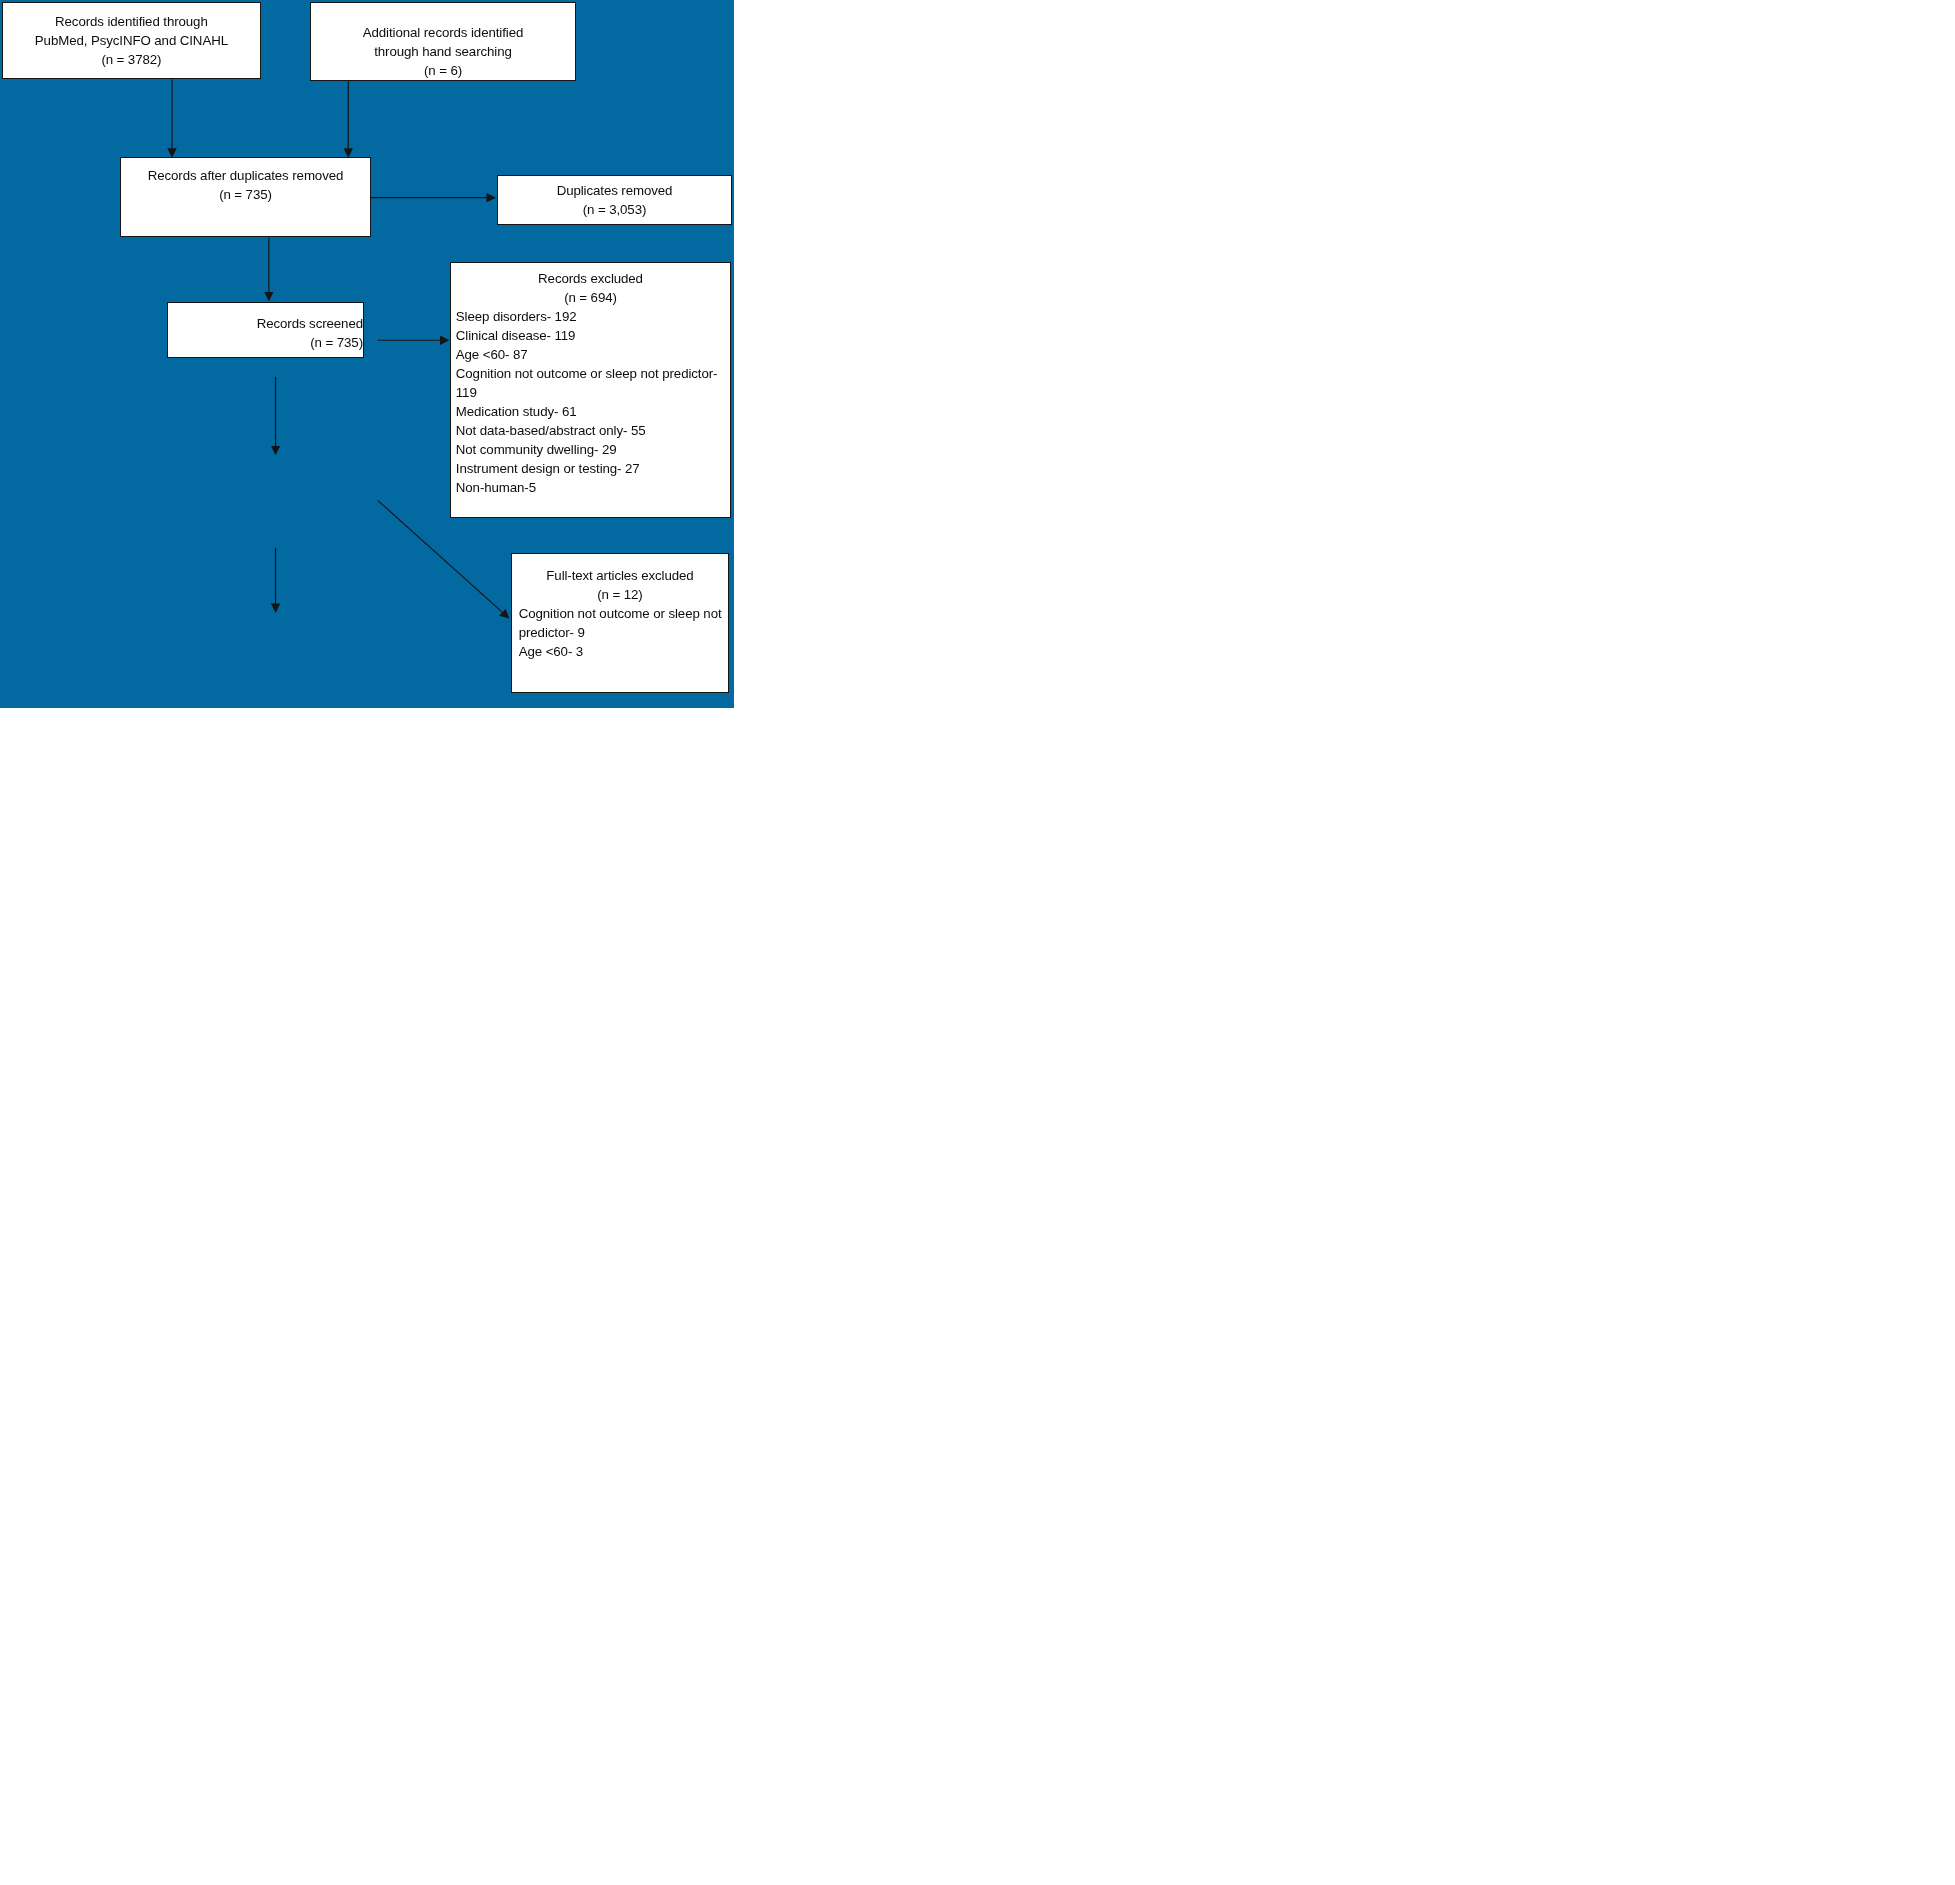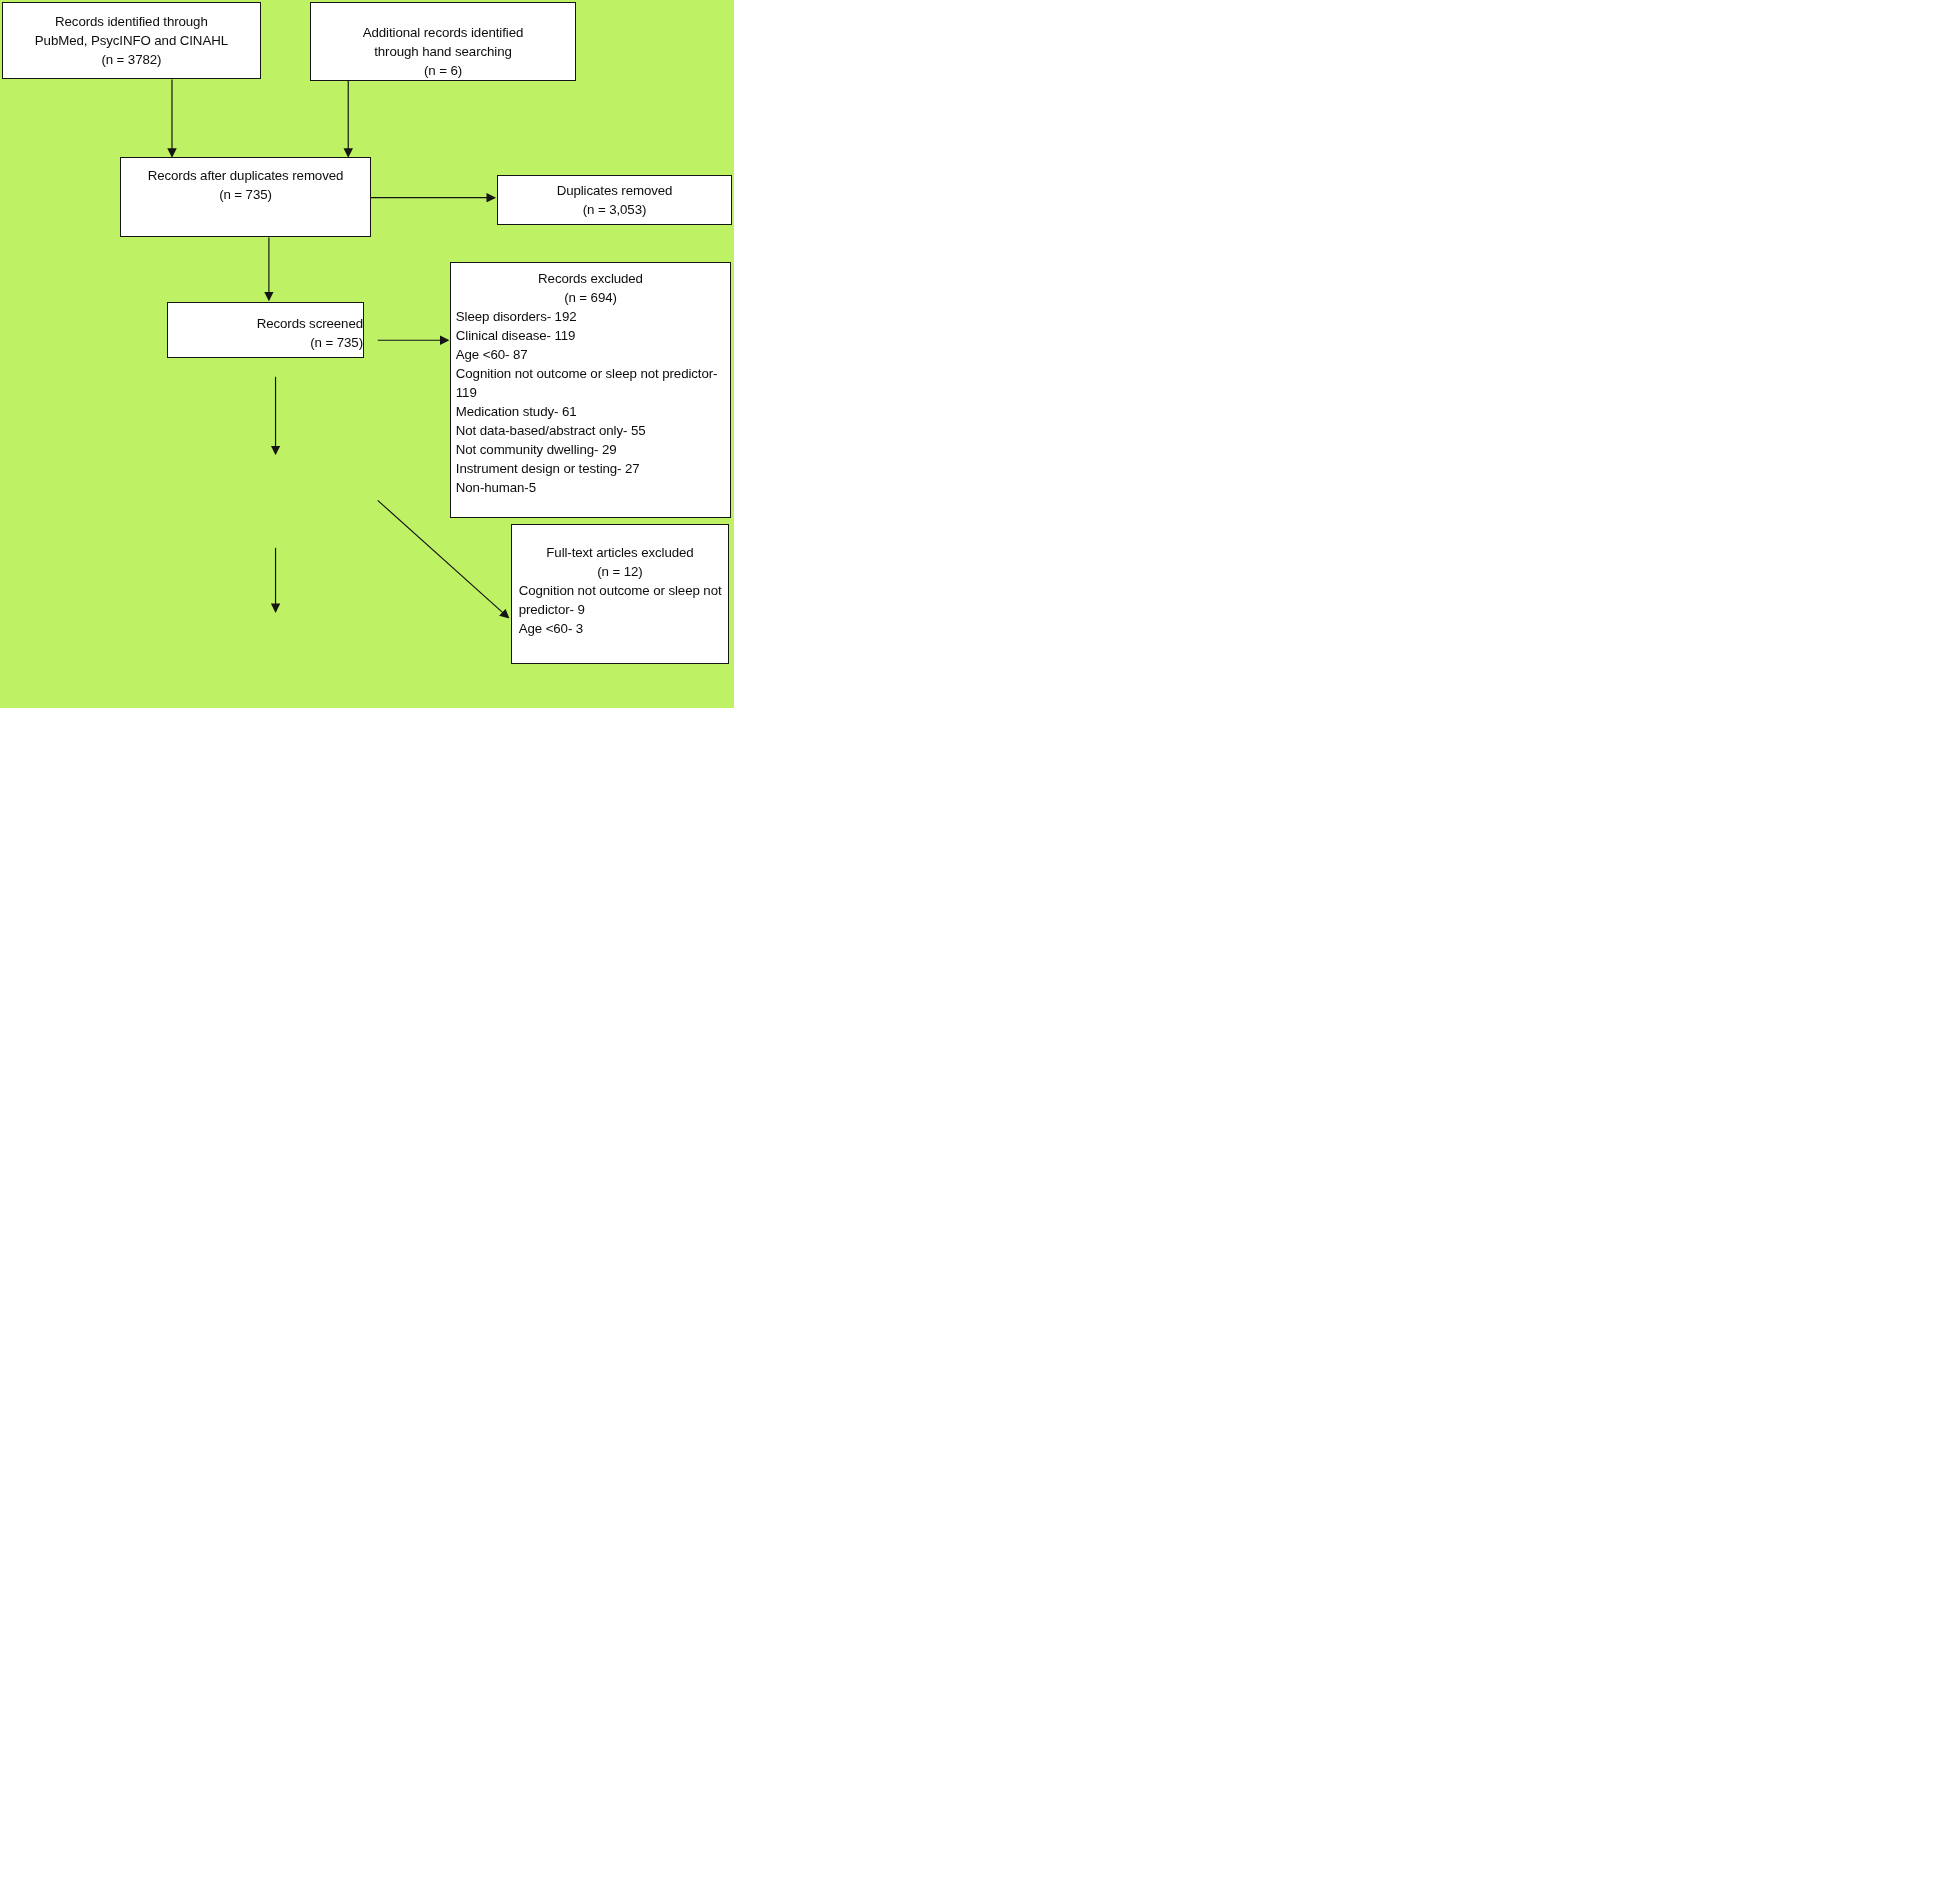--- a/index.html
+++ b/index.html
@@ -1,20 +1,20 @@
 <!DOCTYPE html>
 <html style="font-size:7.6px"><head>
 <meta charset="utf-8">
 <style>
   html,body{margin:0;padding:0;background:#ffffff;}
   .canvas{
     position:relative;
     width:734px;
     height:708px;
-    background:#bef264;
+    background:#0369a1;
     font-family:"Liberation Sans", sans-serif;
     color:#0d0d0d;
   }
   .arrows{
     position:absolute;
     left:0;top:0;
     width:734px;height:708px;
     pointer-events:none;
   }
   .box{
@@ -40,21 +40,21 @@
     box-sizing:border-box;
   }
   .b1{left:1.9px;   top:1.9px;    width:259px; height:77px; justify-content:center;}
   .b2{left:310px; top:1.9px;    width:266px; height:79px; justify-content:flex-end;}
   .b3{left:120px; top:157px;  width:251px; height:80px; padding-top:7.6px;}
   .b4{left:497px;top:175px;  width:235px; height:50px; border-width:1px; justify-content:center;}
   .b5{left:167px; top:302px;  width:197px; height:56px; padding-top:11.4px;text-align:right;}
   .b6{left:450px; top:262px;  width:281px; height:256px; border-width:1px; padding-top:5.7px;}
   .b7{left:181px; top:456px;  width:197px; height:92px; padding-top:11.4px;}
   .b8{left:181px; top:614px; width:197px; height:93px; padding-top:11.4px;}
-  .b9{left:511px;top:524px; width:218px; height:140px; border-width:1px; padding-top:18px;}
+  .b9{left:511px;top:553px; width:218px; height:140px; border-width:1px; padding-top:12px;}
   .b9 .item{padding-left:6.7px;}
 </style>
 </head>
 <body>
 
 <div class="canvas">
 
   <svg class="arrows" width="734" height="708" viewBox="0 0 1545 1490" xmlns="http://www.w3.org/2000/svg">
     <defs>
       <marker id="ah" viewBox="0 0 10 10" refX="8.5" refY="5" markerWidth="8" markerHeight="8" orient="auto-start-reverse">

